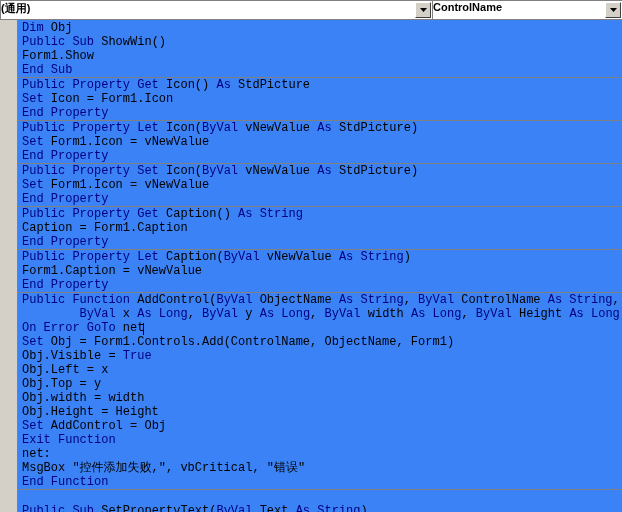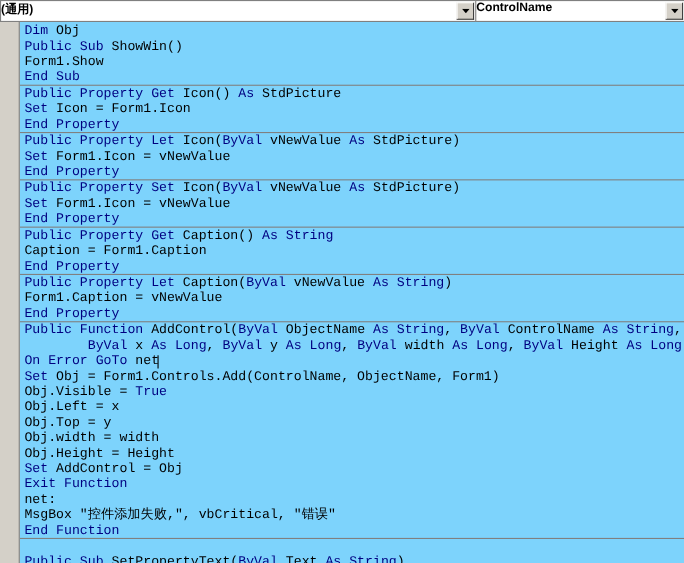--- a/index.html
+++ b/index.html
@@ -40,21 +40,21 @@
     border-bottom-color: #404040;
     display: flex;
     align-items: center;
     justify-content: center;
   }
   .combo .arrow-btn svg { display: block; }
   .code-area {
     display: flex;
     width: 622px;
     height: 492px;
-    background: #7dd3fc;
+    background: #3b82f6;
   }
   .gutter {
     width: 18px;
     background: #d4d0c8;
     border-right: 1px solid #808080;
     flex-shrink: 0;
   }
   .code {
     flex: 1;
     padding: 1px 0 0 0;

